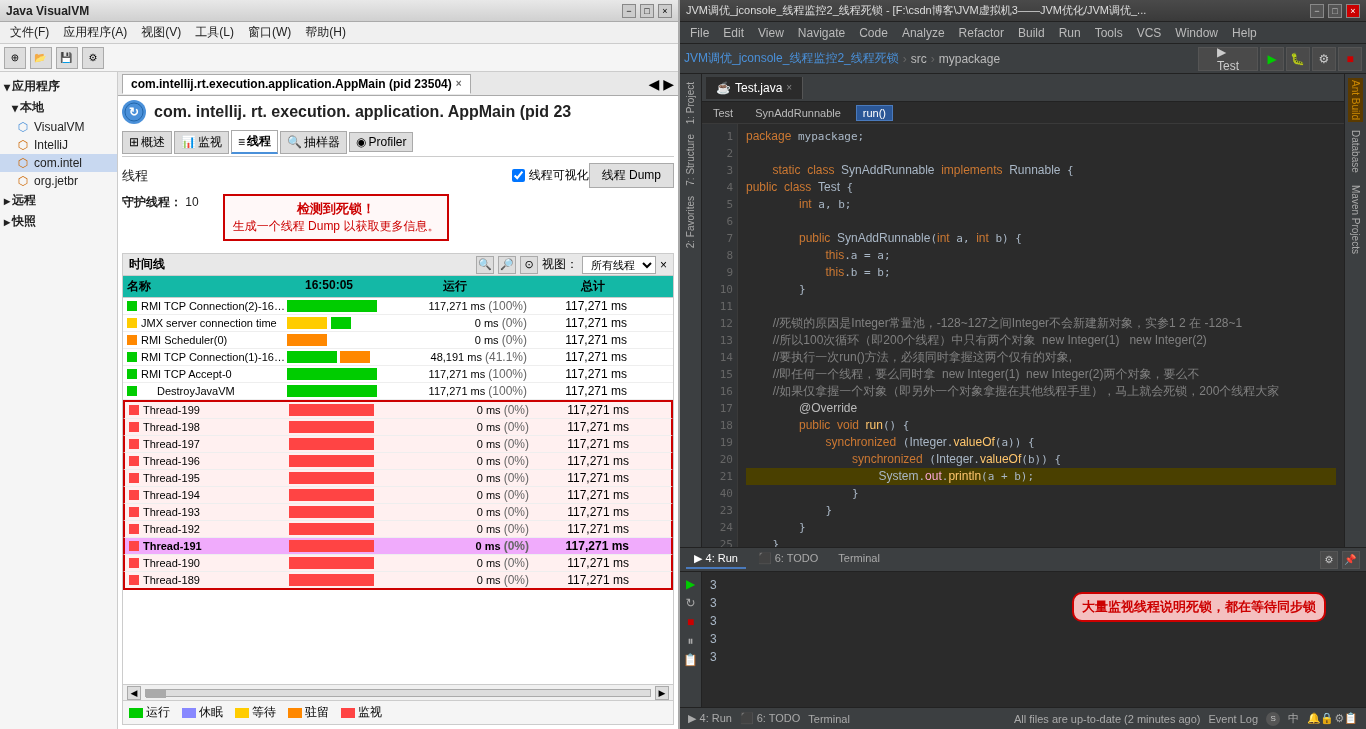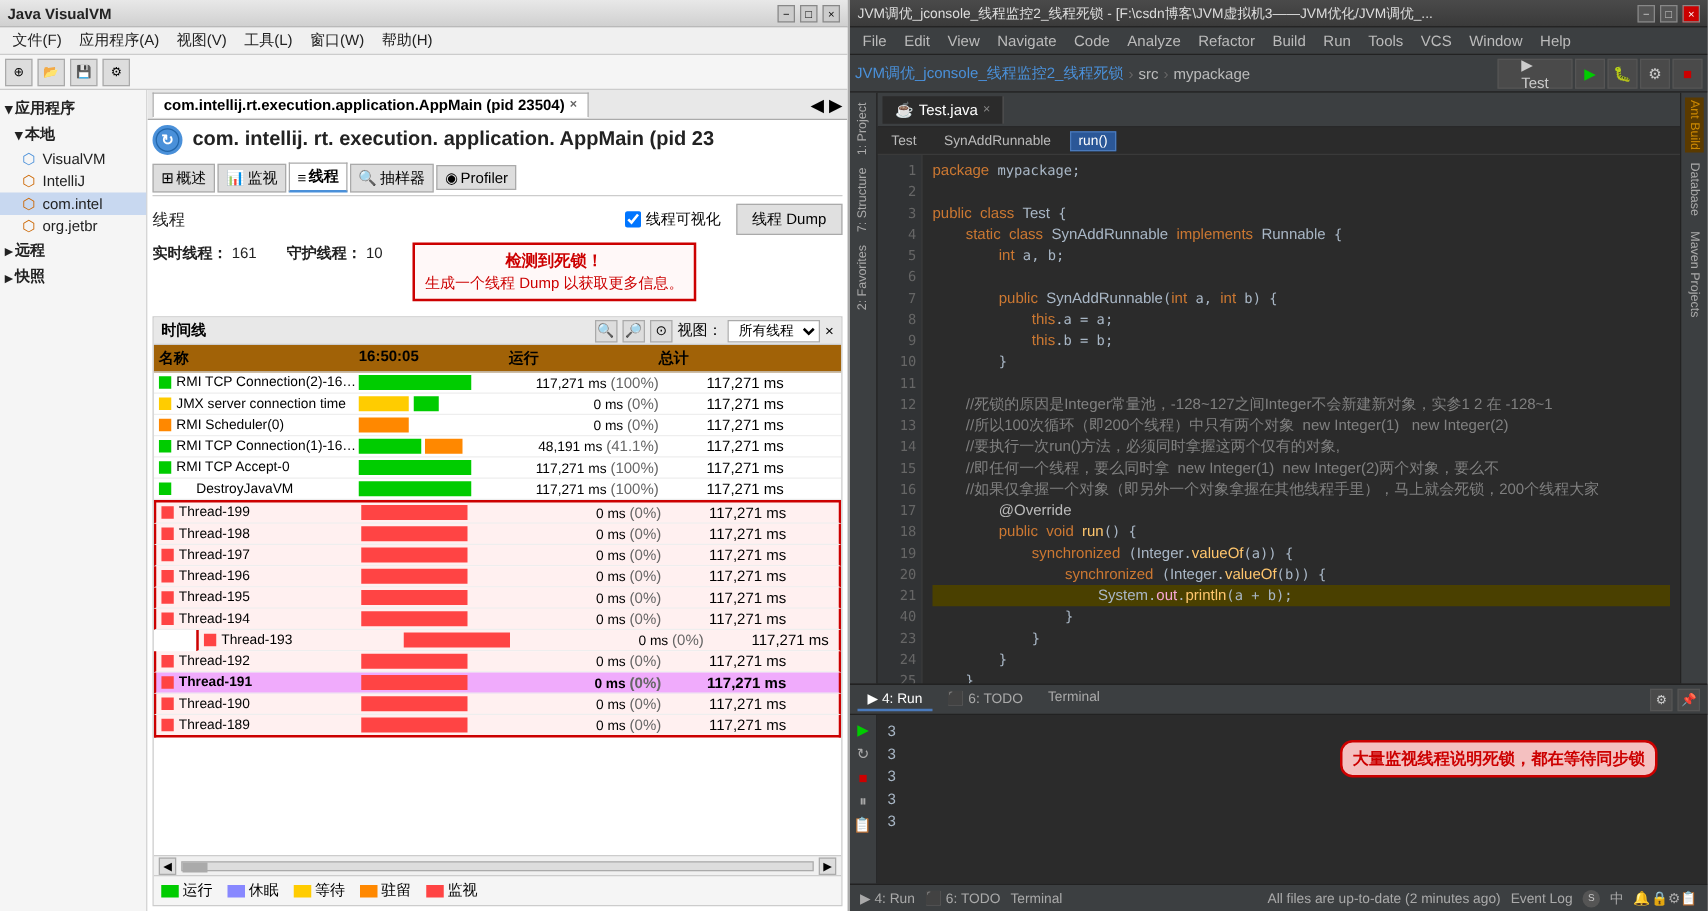--- a/index.html
+++ b/index.html
@@ -55,21 +55,21 @@
     .deadlock-banner .title { font-weight: bold; font-size: 13px; }
 
     
     .timeline-panel { border: 1px solid #ccc; flex: 1; display: flex; flex-direction: column; overflow: hidden; }
     .timeline-header { background: #e8e8e8; border-bottom: 1px solid #ccc; padding: 2px 6px; display: flex; align-items: center; justify-content: space-between; height: 22px; }
     .timeline-controls { display: flex; align-items: center; gap: 4px; }
     .zoom-btn { width: 18px; height: 18px; background: #ddd; border: 1px solid #aaa; cursor: pointer; display: flex; align-items: center; justify-content: center; font-size: 11px; }
     .view-select { font-size: 11px; border: 1px solid #aaa; background: #fff; padding: 1px 4px; }
     .timeline-close { cursor: pointer; font-size: 12px; }
 
-    .timeline-table-header { display: grid; grid-template-columns: 160px 120px 120px 100px; background: #a16207; border-bottom: 1px solid #ccc; padding: 2px 4px; font-size: 11px; font-weight: bold; }
+    .timeline-table-header { display: grid; grid-template-columns: 160px 120px 120px 100px; background: #14b8a6; border-bottom: 1px solid #ccc; padding: 2px 4px; font-size: 11px; font-weight: bold; gap: 18px; }
     .timeline-body { flex: 1; overflow-y: auto; }
     .timeline-row { display: grid; grid-template-columns: 160px 120px 120px 100px; border-bottom: 1px solid #eee; padding: 1px 4px; align-items: center; font-size: 11px; }
     .row-name { display: flex; align-items: center; gap: 4px; overflow: hidden; }
     .row-bar-container { display: flex; align-items: center; gap: 2px; height: 14px; }
     .row-total { text-align: right; }
 
     .timeline-scrollbar { height: 16px; background: #f0f0f0; border-top: 1px solid #ccc; display: flex; align-items: center; padding: 0 4px; gap: 4px; }
     .scroll-btn { width: 14px; height: 14px; background: #ddd; border: 1px solid #aaa; cursor: pointer; display: flex; align-items: center; justify-content: center; font-size: 9px; }
     .scroll-track { flex: 1; height: 8px; background: #ddd; border: 1px solid #aaa; }
     .scroll-thumb { width: 20px; height: 8px; background: #aaa; }
@@ -261,34 +261,30 @@
               <span>抽样器</span>
           </div>
           <div style="display:flex;align-items:center;gap:2px;padding:2px 6px;border:1px solid #aaa;background:#ddd;cursor:pointer;">
             <span style="font-size:12px;">◉</span>
               <span>Profiler</span>
           </div>
         </div>
 
         <div class="section-toolbar">
           <span class="section-label">线程</span>
-          <div style="display:flex;align-items:center;gap:12px;">
+          <div style="display:flex;align-items:center;">
             <label class="checkbox-label">
               <input type="checkbox" checked="" style="">
               <span>线程可视化</span>
             </label>
             <button class="dump-btn">线程 Dump</button>
           </div>
         </div>
 
         <div class="thread-stats">
-          <div class="stat-item">
-            <span class="stat-label">实时线程：</span>
-            <span>161</span>
-          </div>
           <div class="stat-item">
             <span class="stat-label">守护线程：</span>
             <span>10</span>
           </div>
           <div class="deadlock-banner">
             <div class="title">检测到死锁！</div>
             <div>生成一个线程 Dump 以获取更多信息。</div>
           </div>
         </div>
 
@@ -442,21 +438,21 @@
     <div class="row-name">
       <div style="width:10px;height:10px;background:#ff4444;flex-shrink:0;"></div>
       <span style="overflow:hidden;text-overflow:ellipsis;white-space:nowrap;font-size:11px;">Thread-194</span>
     </div>
     <div class="row-bar-container">
                   <div style="width:85px;height:12px;background:#ff4444;"></div>
                 </div>
     <div style="text-align:right;font-size:11px;">0 ms <span style="color:#666;">(0%)</span></div>
     <div class="row-total">117,271 ms</div>
   </div>
-              <div class="timeline-row" style="background: rgb(255, 240, 240); border-left: 2px solid rgb(204, 0, 0); border-right: 2px solid rgb(204, 0, 0); margin-left: 34px;">
+              <div class="timeline-row" style="background: rgb(255, 240, 240); border-left: 2px solid rgb(204, 0, 0); border-right: 2px solid rgb(204, 0, 0);">
     <div class="row-name">
       <div style="width:10px;height:10px;background:#ff4444;flex-shrink:0;"></div>
       <span style="overflow:hidden;text-overflow:ellipsis;white-space:nowrap;font-size:11px;">Thread-193</span>
     </div>
     <div class="row-bar-container">
                   <div style="width:85px;height:12px;background:#ff4444;"></div>
                 </div>
     <div style="text-align:right;font-size:11px;">0 ms <span style="color:#666;">(0%)</span></div>
     <div class="row-total">117,271 ms</div>
   </div>
@@ -634,22 +630,22 @@
             <div class="line-num">20</div>
             <div class="line-num">21</div>
             <div class="line-num">40</div>
             <div class="line-num">23</div>
             <div class="line-num">24</div>
             <div class="line-num">25</div>
           </div>
         <div class="code-content" id="code-content">
             <div class="code-line"><span class="code-keyword">package</span> mypackage;</div>
             <div class="code-line"></div>
+            <div class="code-line">    <span class="code-keyword">static</span> <span class="code-keyword">class</span> <span style="color:#a9b7c6;">SynAddRunnable</span> <span class="code-keyword">implements</span> <span style="color:#a9b7c6;">Runnable</span> {</div>
             <div class="code-line"><span class="code-keyword">public</span> <span class="code-keyword">class</span> <span style="color:#a9b7c6;">Test</span> {</div>
-            <div class="code-line">    <span class="code-keyword">static</span> <span class="code-keyword">class</span> <span style="color:#a9b7c6;">SynAddRunnable</span> <span class="code-keyword">implements</span> <span style="color:#a9b7c6;">Runnable</span> {</div>
             <div class="code-line">        <span class="code-keyword">int</span> a, b;</div>
             <div class="code-line"></div>
             <div class="code-line">        <span class="code-keyword">public</span> <span style="color:#a9b7c6;">SynAddRunnable</span>(<span class="code-keyword">int</span> a, <span class="code-keyword">int</span> b) {</div>
             <div class="code-line">            <span class="code-keyword">this</span>.a = a;</div>
             <div class="code-line">            <span class="code-keyword">this</span>.b = b;</div>
             <div class="code-line">        }</div>
             <div class="code-line"></div>
             <div class="code-line"><span class="code-comment">        //死锁的原因是Integer常量池，-128~127之间Integer不会新建新对象，实参1 2 在 -128~1</span></div>
             <div class="code-line"><span class="code-comment">        //所以100次循环（即200个线程）中只有两个对象  new Integer(1)   new Integer(2)</span></div>
             <div class="code-line"><span class="code-comment">        //要执行一次run()方法，必须同时拿握这两个仅有的对象,</span></div>

